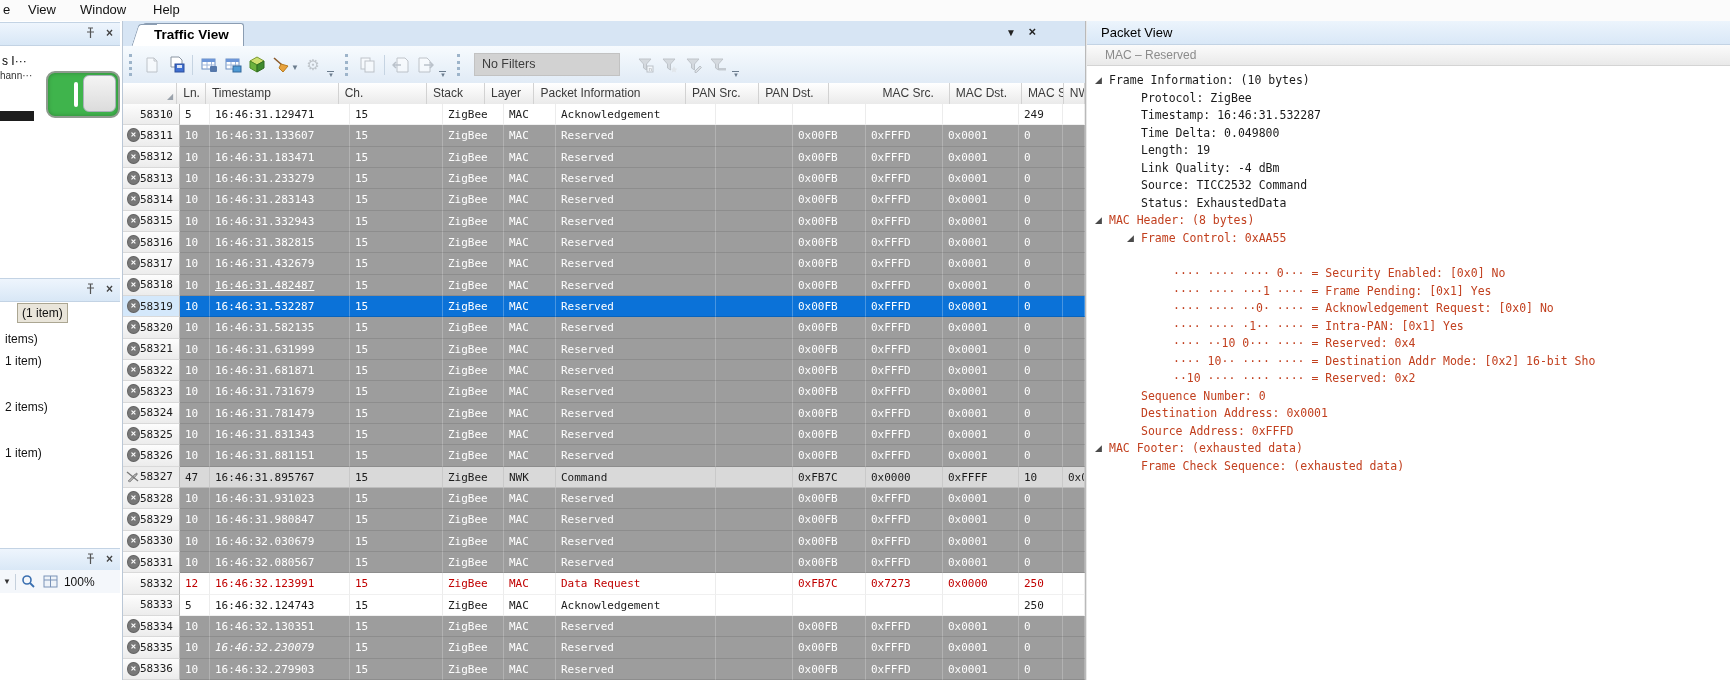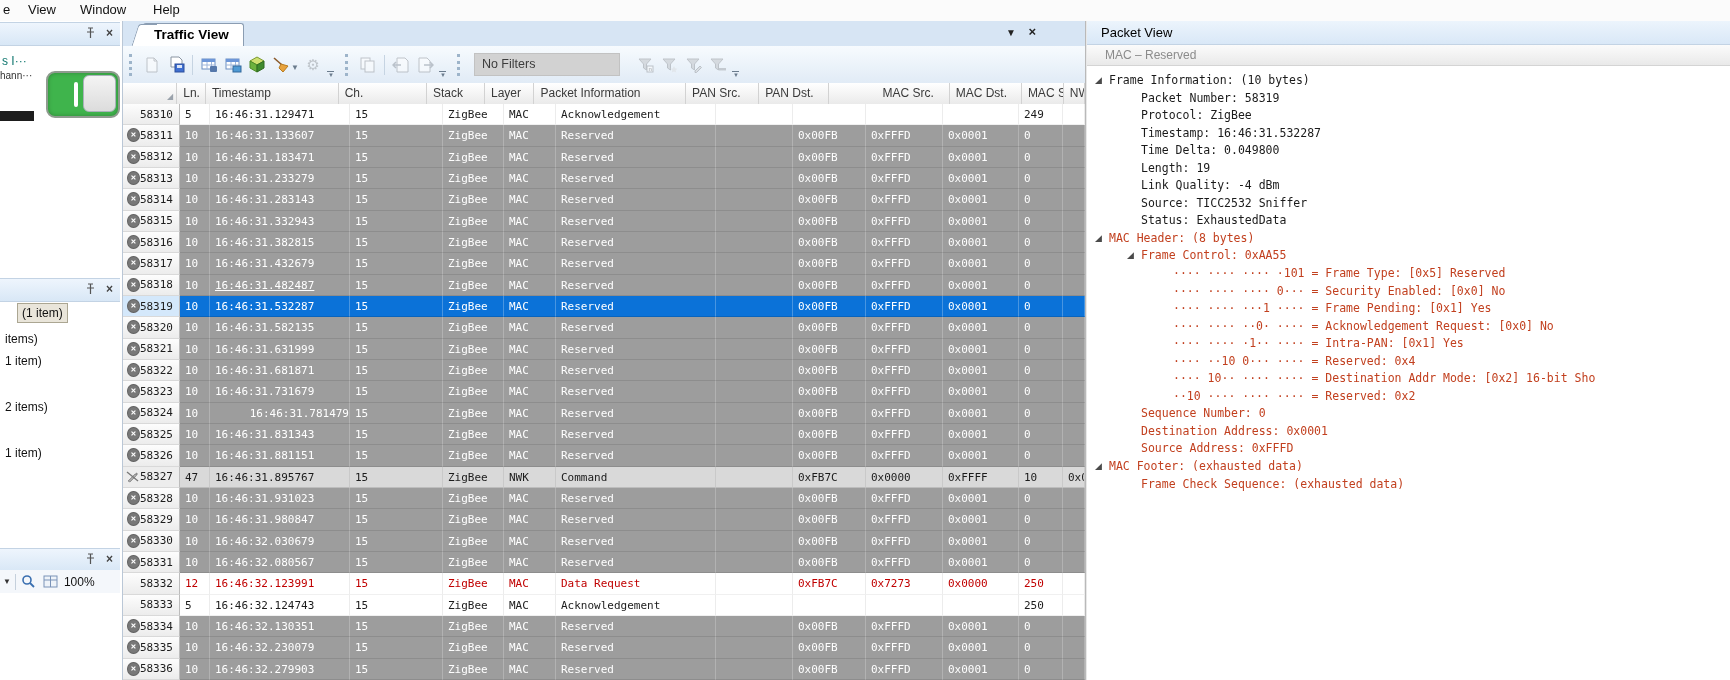--- a/index.html
+++ b/index.html
@@ -107,21 +107,21 @@
 
 <div id="leftstrip">
   <div class="dockbar" style="top:1px">
     <span class="pin">
       <svg width="11" height="12" viewBox="0 0 11 12">
           <path d="M3 1h5M5.5 1v4M2 5h7M5.5 5v6" stroke="#555" stroke-width="1.2" fill="none"></path>
         </svg>
     </span>
     <span class="x">×</span>
   </div>
-  <div style="position:absolute;left:2px;top:33px;font-size:12px;color:#0f766e">s I···</div>
+  <div style="position:absolute;left:2px;top:33px;font-size:12px;color:#000000">s I···</div>
   <div style="position:absolute;left:0px;top:49px;font-size:10px;color:#333">hann···</div>
   <div class="toggle">
     <span class="bar"></span>
     <span class="knob"></span>
   </div>
   <div class="blackbar"></div>
 
   <div class="dockbar" style="top:257px">
     <span class="pin">
       <svg width="11" height="12" viewBox="0 0 11 12">
@@ -549,21 +549,21 @@
           <div class="cell" style="width: 76px;">0x0001</div>
           <div class="cell" style="width: 44px;">0</div>
           <div class="cell" style="width: 22px;"></div>
         </div>
         <div class="tr err">
           <div class="cell c-num" style="width: 57px;">
             <span class="err-ic">✕</span>
             <span class="numtxt">58324</span>
           </div>
           <div class="cell" style="width: 30px;">10</div>
-          <div class="cell" style="width: 140px; text-align: right;">16:46:31.781479</div>
+          <div class="cell" style="width: 140px;">16:46:31.781479</div>
           <div class="cell" style="width: 93px;">15</div>
           <div class="cell" style="width: 61px;">ZigBee</div>
           <div class="cell" style="width: 52px;">MAC</div>
           <div class="cell" style="width: 160px;">Reserved</div>
           <div class="cell" style="width: 77px;"></div>
           <div class="cell" style="width: 73px;">0x00FB</div>
           <div class="cell" style="width: 77px;">0xFFFD</div>
           <div class="cell" style="width: 76px;">0x0001</div>
           <div class="cell" style="width: 44px;">0</div>
           <div class="cell" style="width: 22px;"></div>
@@ -751,21 +751,21 @@
           <div class="cell" style="width: 76px;">0x0001</div>
           <div class="cell" style="width: 44px;">0</div>
           <div class="cell" style="width: 22px;"></div>
         </div>
         <div class="tr err">
           <div class="cell c-num" style="width: 57px;">
             <span class="err-ic">✕</span>
             <span class="numtxt">58335</span>
           </div>
           <div class="cell" style="width: 30px;">10</div>
-          <div class="cell" style="width: 140px;">16:46:32.230079</div>
+          <div class="cell" style="width: 140px; font-style: italic;">16:46:32.230079</div>
           <div class="cell" style="width: 93px;">15</div>
           <div class="cell" style="width: 61px;">ZigBee</div>
           <div class="cell" style="width: 52px;">MAC</div>
           <div class="cell" style="width: 160px;">Reserved</div>
           <div class="cell" style="width: 77px;"></div>
           <div class="cell" style="width: 73px;">0x00FB</div>
           <div class="cell" style="width: 77px;">0xFFFD</div>
           <div class="cell" style="width: 76px;">0x0001</div>
           <div class="cell" style="width: 44px;">0</div>
           <div class="cell" style="width: 22px;"></div>
@@ -798,63 +798,58 @@
   <div id="pv-title">Packet View</div>
   <div id="pv-sub">MAC – Reserved</div>
   <div id="pv-body">
       <div class="pv-line">
         <span class="ind0"></span>
         <span class="pv-tri">◢</span>
         <span>Frame Information: (10 bytes)</span>
       </div>
       <div class="pv-line">
         <span class="ind1p"></span>
-        <span>Packet Number: 58319</span>
+        <span>Protocol: ZigBee</span>
       </div>
       <div class="pv-line">
         <span class="ind1p"></span>
-        <span>Protocol: ZigBee</span>
+        <span>Timestamp: 16:46:31.532287</span>
       </div>
       <div class="pv-line">
         <span class="ind1p"></span>
-        <span>Timestamp: 16:46:31.532287</span>
+        <span>Time Delta: 0.049800</span>
       </div>
       <div class="pv-line">
         <span class="ind1p"></span>
-        <span>Time Delta: 0.049800</span>
+        <span>Length: 19</span>
       </div>
       <div class="pv-line">
         <span class="ind1p"></span>
-        <span>Length: 19</span>
+        <span>Link Quality: -4 dBm</span>
       </div>
       <div class="pv-line">
         <span class="ind1p"></span>
-        <span>Link Quality: -4 dBm</span>
-      </div>
-      <div class="pv-line">
-        <span class="ind1p"></span>
-        <span>Source: TICC2532 Sniffer</span>
+        <span>Source: TICC2532 Command</span>
       </div>
       <div class="pv-line">
         <span class="ind1p"></span>
         <span>Status: ExhaustedData</span>
       </div>
       <div class="pv-line red">
         <span class="ind0"></span>
         <span class="pv-tri">◢</span>
         <span>MAC Header: (8 bytes)</span>
       </div>
       <div class="pv-line red">
         <span class="ind1"></span>
         <span class="pv-tri">◢</span>
         <span>Frame Control: 0xAA55</span>
       </div>
       <div class="pv-line red">
         <span class="ind2"></span>
-        <span>···· ···· ···· ·101 = Frame Type: [0x5] Reserved</span>
       </div>
       <div class="pv-line red">
         <span class="ind2"></span>
         <span>···· ···· ···· 0··· = Security Enabled: [0x0] No</span>
       </div>
       <div class="pv-line red">
         <span class="ind2"></span>
         <span>···· ···· ···1 ···· = Frame Pending: [0x1] Yes</span>
       </div>
       <div class="pv-line red">

